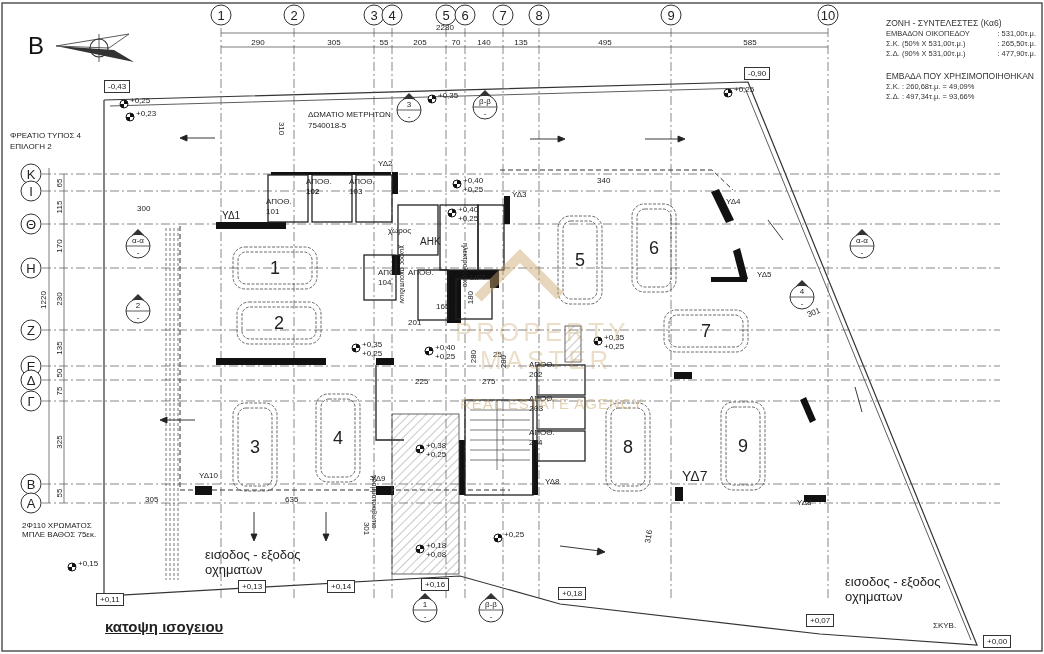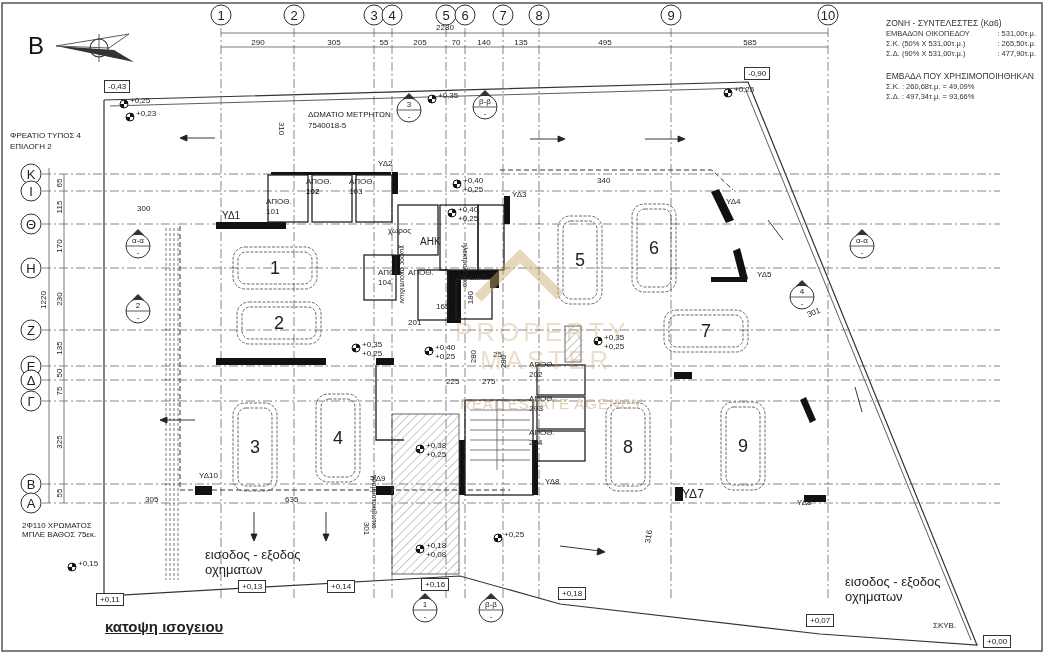--- a/index.html
+++ b/index.html
@@ -384,21 +384,21 @@
       <div class="lbl" style="left: 529px; top: 438px; font-size: 8px;">204</div>
       <div class="lbl" style="left: 388px; top: 226px; font-size: 8px;">χωρος</div>
       <div class="lbl" style="left: 388px; top: 236px; font-size: 10px; margin-left: 32px;">ΑΗΚ</div>
       <div class="lbl" style="left: 470px; top: 273px; font-size: 8px;">LIFT</div>
       <div class="lbl" style="left: 933px; top: 621px; font-size: 8px; text-align: right;">ΣΚΥΒ.</div>
       <div class="lbl" style="left: 222px; top: 210px; font-size: 10px;">ΥΔ1</div>
       <div class="lbl" style="left: 378px; top: 159px; font-size: 8px;">ΥΔ2</div>
       <div class="lbl" style="left: 512px; top: 190px; font-size: 8px;">ΥΔ3</div>
       <div class="lbl" style="left: 726px; top: 197px; font-size: 8px;">ΥΔ4</div>
       <div class="lbl" style="left: 757px; top: 270px; font-size: 8px;">ΥΔ5</div>
-      <div class="lbl" style="left: 682px; top: 488px; font-size: 12px;">ΥΔ7</div>
+      <div class="lbl" style="left: 682px; top: 468px; font-size: 14px;">ΥΔ7</div>
       <div class="lbl" style="left: 797px; top: 498px; font-size: 8px;">ΥΔ8</div>
       <div class="lbl" style="left: 371px; top: 474px; font-size: 8px;">ΥΔ9</div>
       <div class="lbl" style="left: 199px; top: 471px; font-size: 8px;">ΥΔ10</div>
       <div class="lbl" style="left: 545px; top: 477px; font-size: 8px;">ΥΔ8</div>
       <div class="lbl" style="left: 10px; top: 131px; font-size: 8px;">ΦΡΕΑΤΙΟ ΤΥΠΟΣ 4</div>
       <div class="lbl" style="left: 10px; top: 142px; font-size: 8px;">ΕΠΙΛΟΓΗ 2</div>
       <div class="lbl" style="left: 308px; top: 110px; font-size: 8px;">ΔΩΜΑΤΙΟ ΜΕΤΡΗΤΩΝ</div>
       <div class="lbl" style="left: 308px; top: 121px; font-size: 8px;">7540018-5</div>
       <div class="lbl" style="left: 22px; top: 521px; font-size: 8px;">2Φ110 ΧΡΩΜΑΤΟΣ</div>
       <div class="lbl" style="left: 22px; top: 530px; font-size: 8px;">ΜΠΛΕ ΒΑΘΟΣ 75εκ.</div>
@@ -408,21 +408,21 @@
       <div class="lbl" style="left: 845px; top: 590px; font-size: 13px;">οχηματων</div>
       <div class="lbl" style="left: 406px; top: 245px; font-size: 7px; transform: rotate(90deg); transform-origin: left top;">χωρος σκουπιδιων</div>
       <div class="lbl" style="left: 469px; top: 243px; font-size: 7px; transform: rotate(90deg); transform-origin: left top;">ηλεκτρολογικο</div>
       <div class="lbl" style="left: 378px; top: 475px; font-size: 7px; transform: rotate(90deg); transform-origin: left top;">γραμματοκιβωτια</div>
       <div class="lbl" style="left: 275px; top: 124px; font-size: 8px; transform: rotate(90deg);">310</div>
       <div class="lbl" style="left: 137px; top: 204px; font-size: 8px; transform: rotate(0deg);">300</div>
       <div class="lbl" style="left: 597px; top: 176px; font-size: 8px; transform: rotate(0deg);">340</div>
       <div class="lbl" style="left: 464px; top: 293px; font-size: 8px; transform: rotate(-90deg);">180</div>
       <div class="lbl" style="left: 436px; top: 302px; font-size: 8px; transform: rotate(0deg);">165</div>
       <div class="lbl" style="left: 493px; top: 302px; font-size: 8px; transform: rotate(0deg); margin-top: 48px;">25</div>
-      <div class="lbl" style="left: 415px; top: 377px; font-size: 8px; transform: rotate(0deg); margin-left: 31px;">225</div>
+      <div class="lbl" style="left: 415px; top: 377px; font-size: 8px; transform: rotate(0deg);">225</div>
       <div class="lbl" style="left: 482px; top: 377px; font-size: 8px; transform: rotate(0deg);">275</div>
       <div class="lbl" style="left: 467px; top: 352px; font-size: 8px; transform: rotate(-90deg);">280</div>
       <div class="lbl" style="left: 497px; top: 357px; font-size: 8px; transform: rotate(-90deg);">280</div>
       <div class="lbl" style="left: 145px; top: 495px; font-size: 8px; transform: rotate(0deg);">305</div>
       <div class="lbl" style="left: 285px; top: 495px; font-size: 8px; transform: rotate(0deg);">635</div>
       <div class="lbl" style="left: 807px; top: 308px; font-size: 8px; transform: rotate(-22deg);">301</div>
       <div class="lbl" style="left: 360px; top: 524px; font-size: 8px; transform: rotate(90deg);">301</div>
       <div class="lbl" style="left: 642px; top: 532px; font-size: 8px; transform: rotate(-80deg);">316</div>
       <div class="lbl" style="left: 455px; top: 318px; font-size: 26px; color: rgb(201, 164, 106); opacity: 0.35; letter-spacing: 4px;">PROPERTY</div>
       <div class="lbl" style="left: 480px; top: 346px; font-size: 26px; color: rgb(201, 164, 106); opacity: 0.35; letter-spacing: 4px;">MASTER</div>

